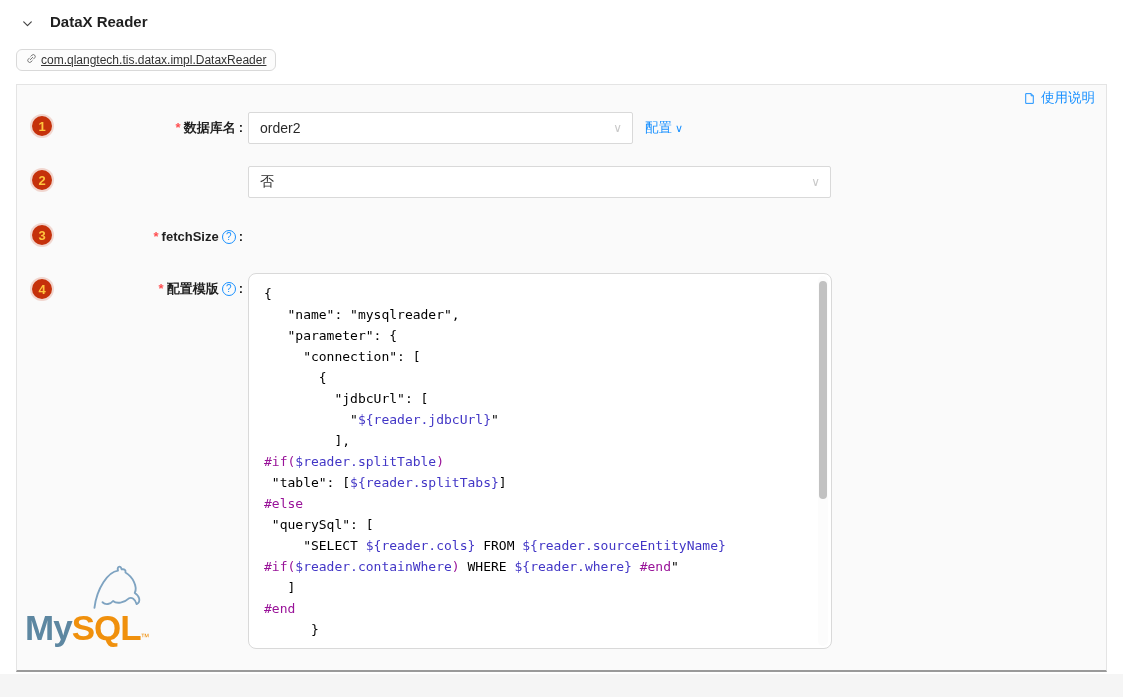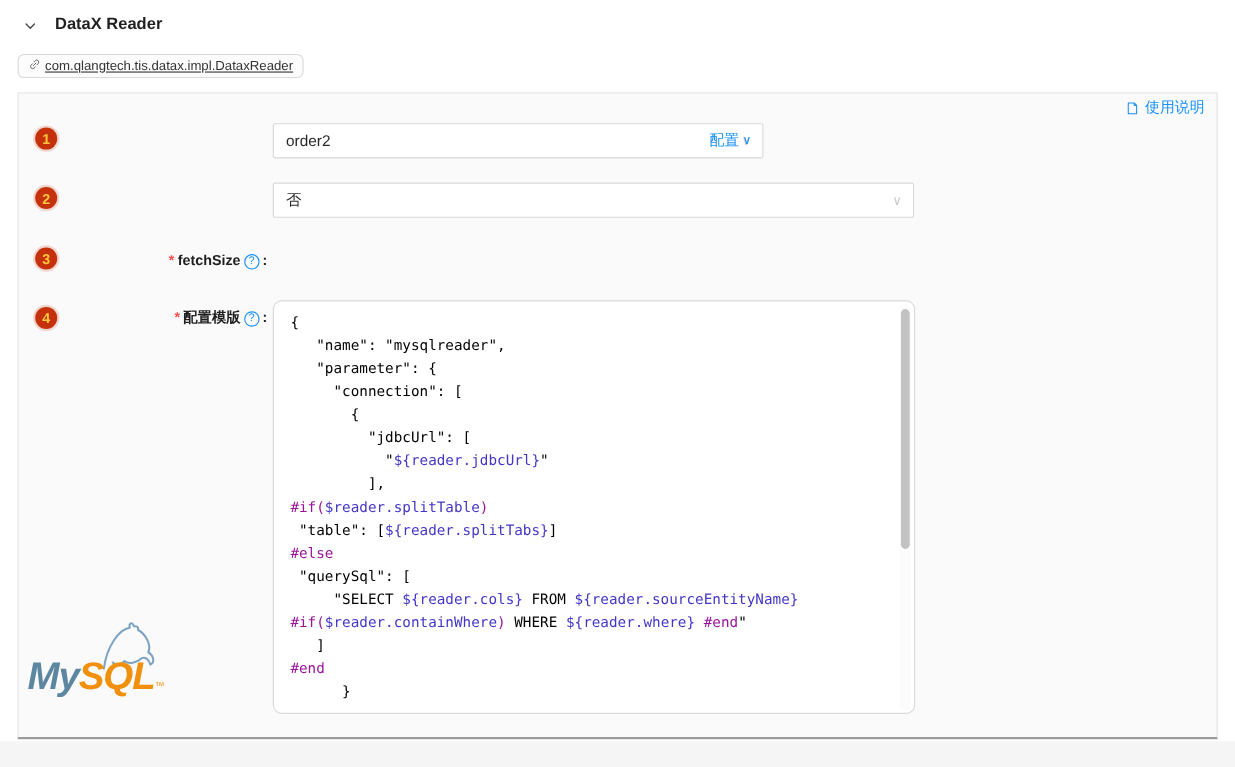--- a/index.html
+++ b/index.html
@@ -43,21 +43,21 @@
   .code-content { position: absolute; left: 0; top: 0; right: 18px; bottom: 0; padding: 9px 0 0 15px; font-family: "DejaVu Sans Mono", monospace; font-size: 13px; line-height: 21px; white-space: pre; color: #000; }
   .tok-p { color: #000000; }
   .tok-d { color: #991399; }
   .tok-v { color: #4236c6; }
   .v-scrollbar { position: absolute; top: 2px; right: 3px; bottom: 2px; width: 10px; border-radius: 5px; background: #fcfcfc; }
   .v-thumb { position: absolute; top: 5px; left: 1px; width: 8px; height: 218px; border-radius: 4px; background: #c2c2c2; }
 
   
   .mysql-logo { position: absolute; left: 6px; top: 478px; width: 132px; height: 86px; }
   .dolphin { position: absolute; right: 6px; top: 0; }
-  .logo-text { position: absolute; left: 2px; bottom: 17px; font-size: 35px; font-weight: 700; letter-spacing: -1px; line-height: 1; white-space: nowrap; font-style: italic; }
+  .logo-text { position: absolute; left: 2px; bottom: 4px; font-size: 35px; font-weight: 700; letter-spacing: -1px; line-height: 1; white-space: nowrap; }
   .logo-my { color: #5d87a1; }
   .logo-sql { color: #f0900c; }
   .logo-tm { font-size: 9px; color: #f0900c; font-weight: 400; vertical-align: 0px; }
 
   .bottom-strip { position: absolute; left: 0; top: 674px; width: 1123px; height: 23px; background: #f5f5f5; }
 </style>
 </head>
 <body>
 
 <div class="page">
@@ -88,21 +88,24 @@
           <svg width="13" height="13" viewBox="0 0 24 24" fill="none">
               <path d="M5 3 H15 L19 7 V21 H5 Z" stroke="#1890ff" stroke-width="1.8" stroke-linejoin="round"></path>
               <path d="M15 3 V7 H19" stroke="#1890ff" stroke-width="1.8" stroke-linejoin="round"></path>
             </svg>
         </span>
         <span>使用说明</span>
       </span>
     </div>
 
     <div class="badge" style="top:31px">1</div>
-    <div class="sel" style="left:231px; top:27px; width:446px">
+    <div class="f-label" style="top:27px">
+      <span class="req">*</span><span>数据库名</span><span class="colon">:</span>
+    </div>
+    <div class="sel" style="left:231px; top:27px; width:385px">
       <span>order2</span>
       <span class="sel-arrow">∨</span>
     </div>
     <span class="cfg-link" style="left:628px; top:27px">
       <span>配置</span>
         <span class="cfg-caret">∨</span>
     </span>
 
     <div class="badge" style="top:85px">2</div>
     <div class="sel" style="left:231px; top:81px; width:583px">

